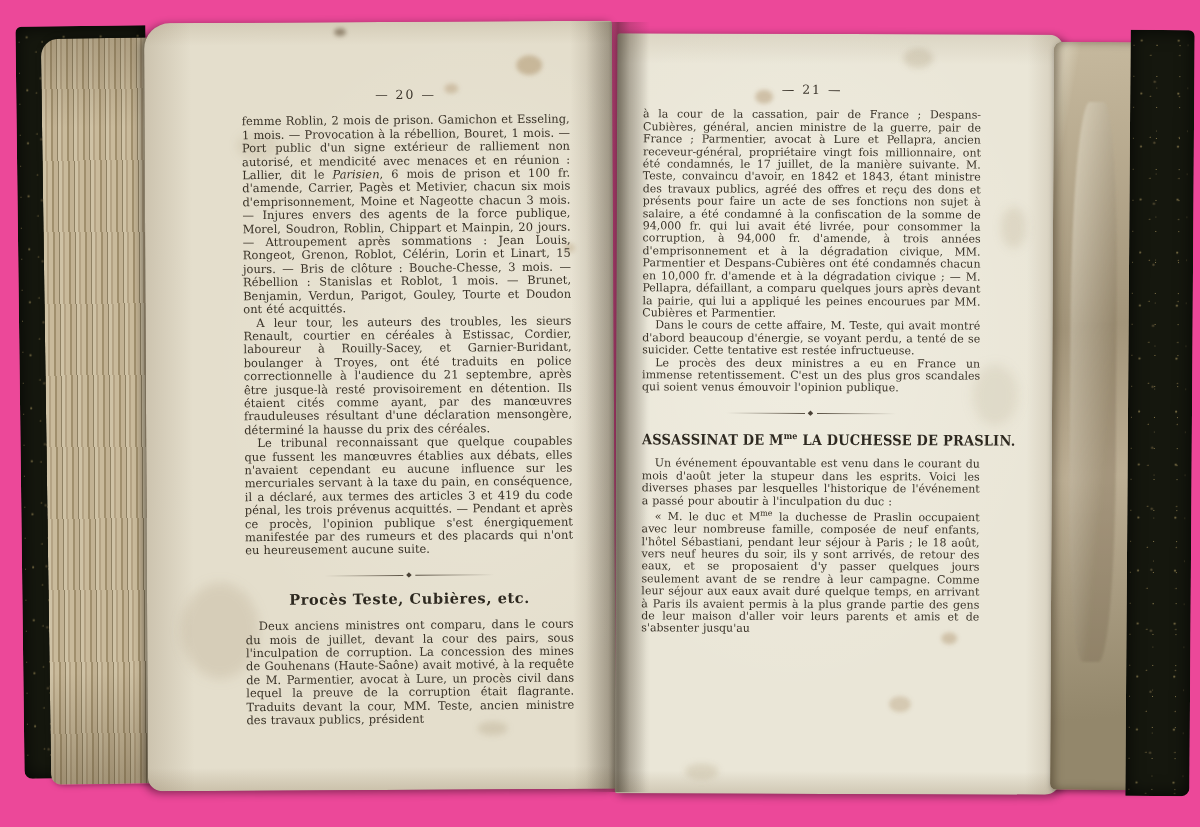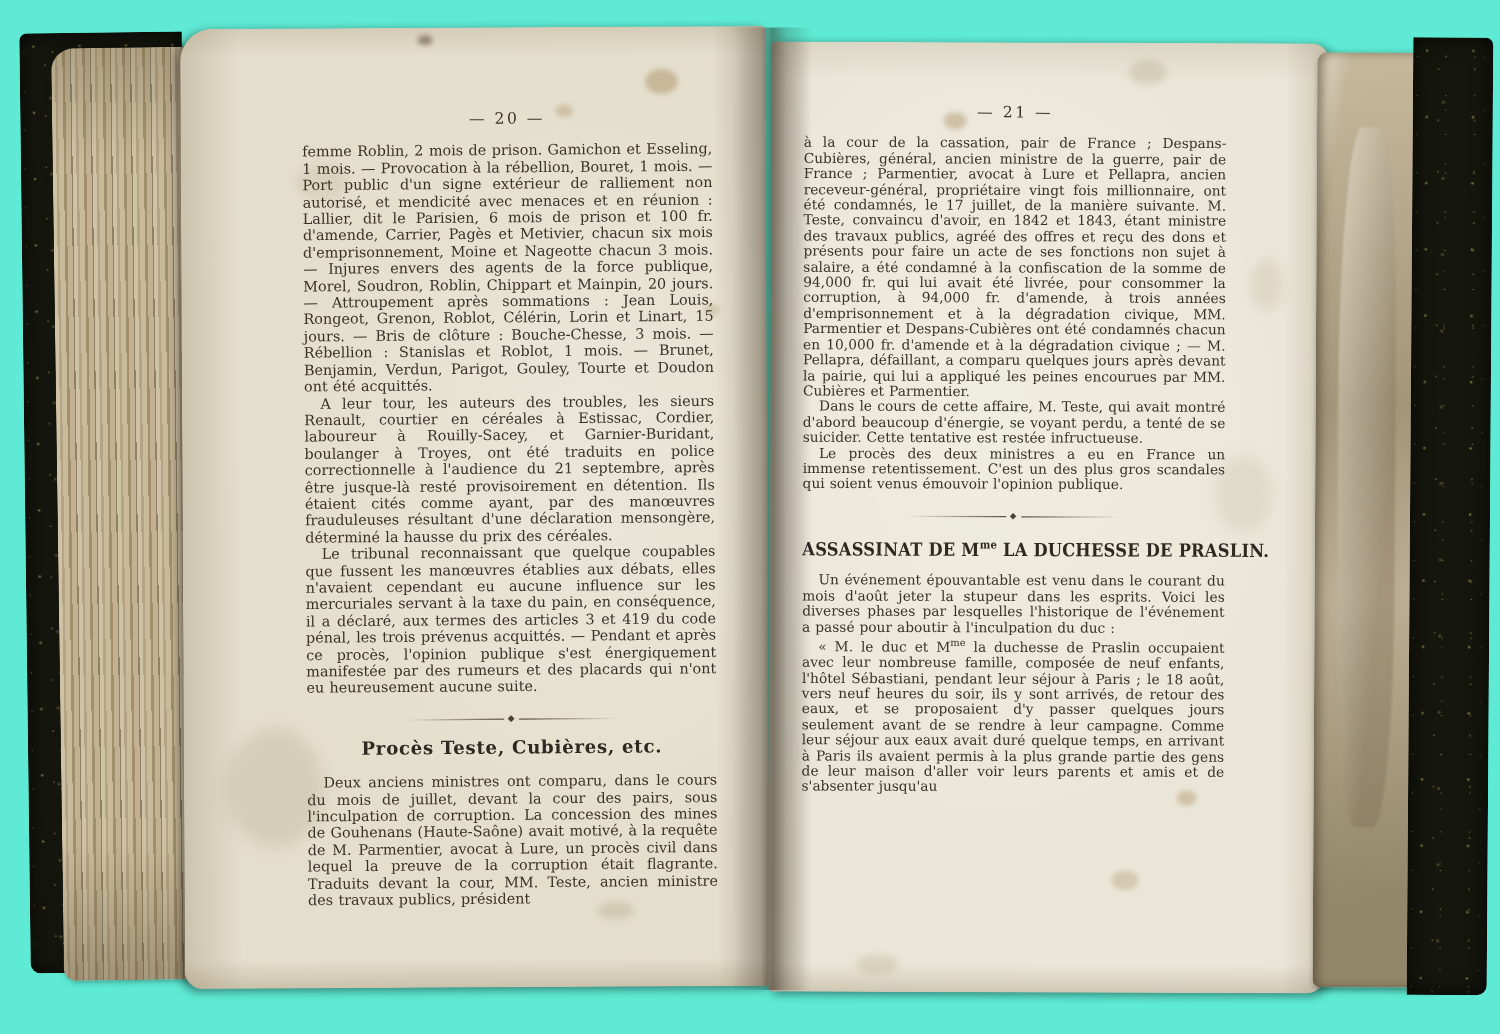--- a/index.html
+++ b/index.html
@@ -2,21 +2,21 @@
 <html><head>
 <meta charset="utf-8">
 <style>
   html,body{margin:0;padding:0;}
   body{
     width:1200px;height:827px;
     background:#0b0a08;
     font-family:"DejaVu Serif", serif;
     overflow:hidden;
   }
-  .photo{position:relative;width:1200px;height:827px;background:#5eead4;}
+  .photo{position:relative;width:1200px;height:827px;background:#ec4899;}
 
   
   .cover{
     position:absolute;
     background-color:#15170e;
     background-image:
       radial-gradient(circle 2.2px at 30% 20%, #9d8c58, transparent 70%),
       radial-gradient(circle 1.6px at 70% 62%, #7a6b42, transparent 70%),
       radial-gradient(circle 2.6px at 52% 85%, #5d5236, transparent 70%),
       radial-gradient(circle 1.2px at 15% 50%, #8a7b4e, transparent 70%),
@@ -101,21 +101,21 @@
   .text-right{left:26px;top:50px;width:338px;font-size:11px;line-height:12.4px;}
   .running-head{
     text-align:center;font-size:12.5px;letter-spacing:2px;
     margin:0 0 13px 0;color:#3a332a;
   }
   p.body{
     margin:0;text-align:justify;text-indent:13px;
     word-spacing:.5px;
   }
   p.body.noindent{text-indent:0;}
-  .it{margin-top:48px;}
+  .it{font-style:italic;margin-top:48px;}
   .ornament{
     display:flex;align-items:center;justify-content:center;
     width:170px;margin:15px auto 13px auto;color:#5a5143;
   }
   .orn-line{flex:1;height:1px;background:linear-gradient(90deg,rgba(90,81,67,0),#5a5143 30%,#5a5143 70%,rgba(90,81,67,0));}
   .orn-line.l{background:linear-gradient(90deg,rgba(90,81,67,0),#5a5143);}
   .orn-line.r{background:linear-gradient(270deg,rgba(90,81,67,0),#5a5143);}
   .orn-glyph{font-size:7px;line-height:7px;padding:0 3px;letter-spacing:1px;color:#4a4236;}
   h2{margin:0;}
   .heading-left{

